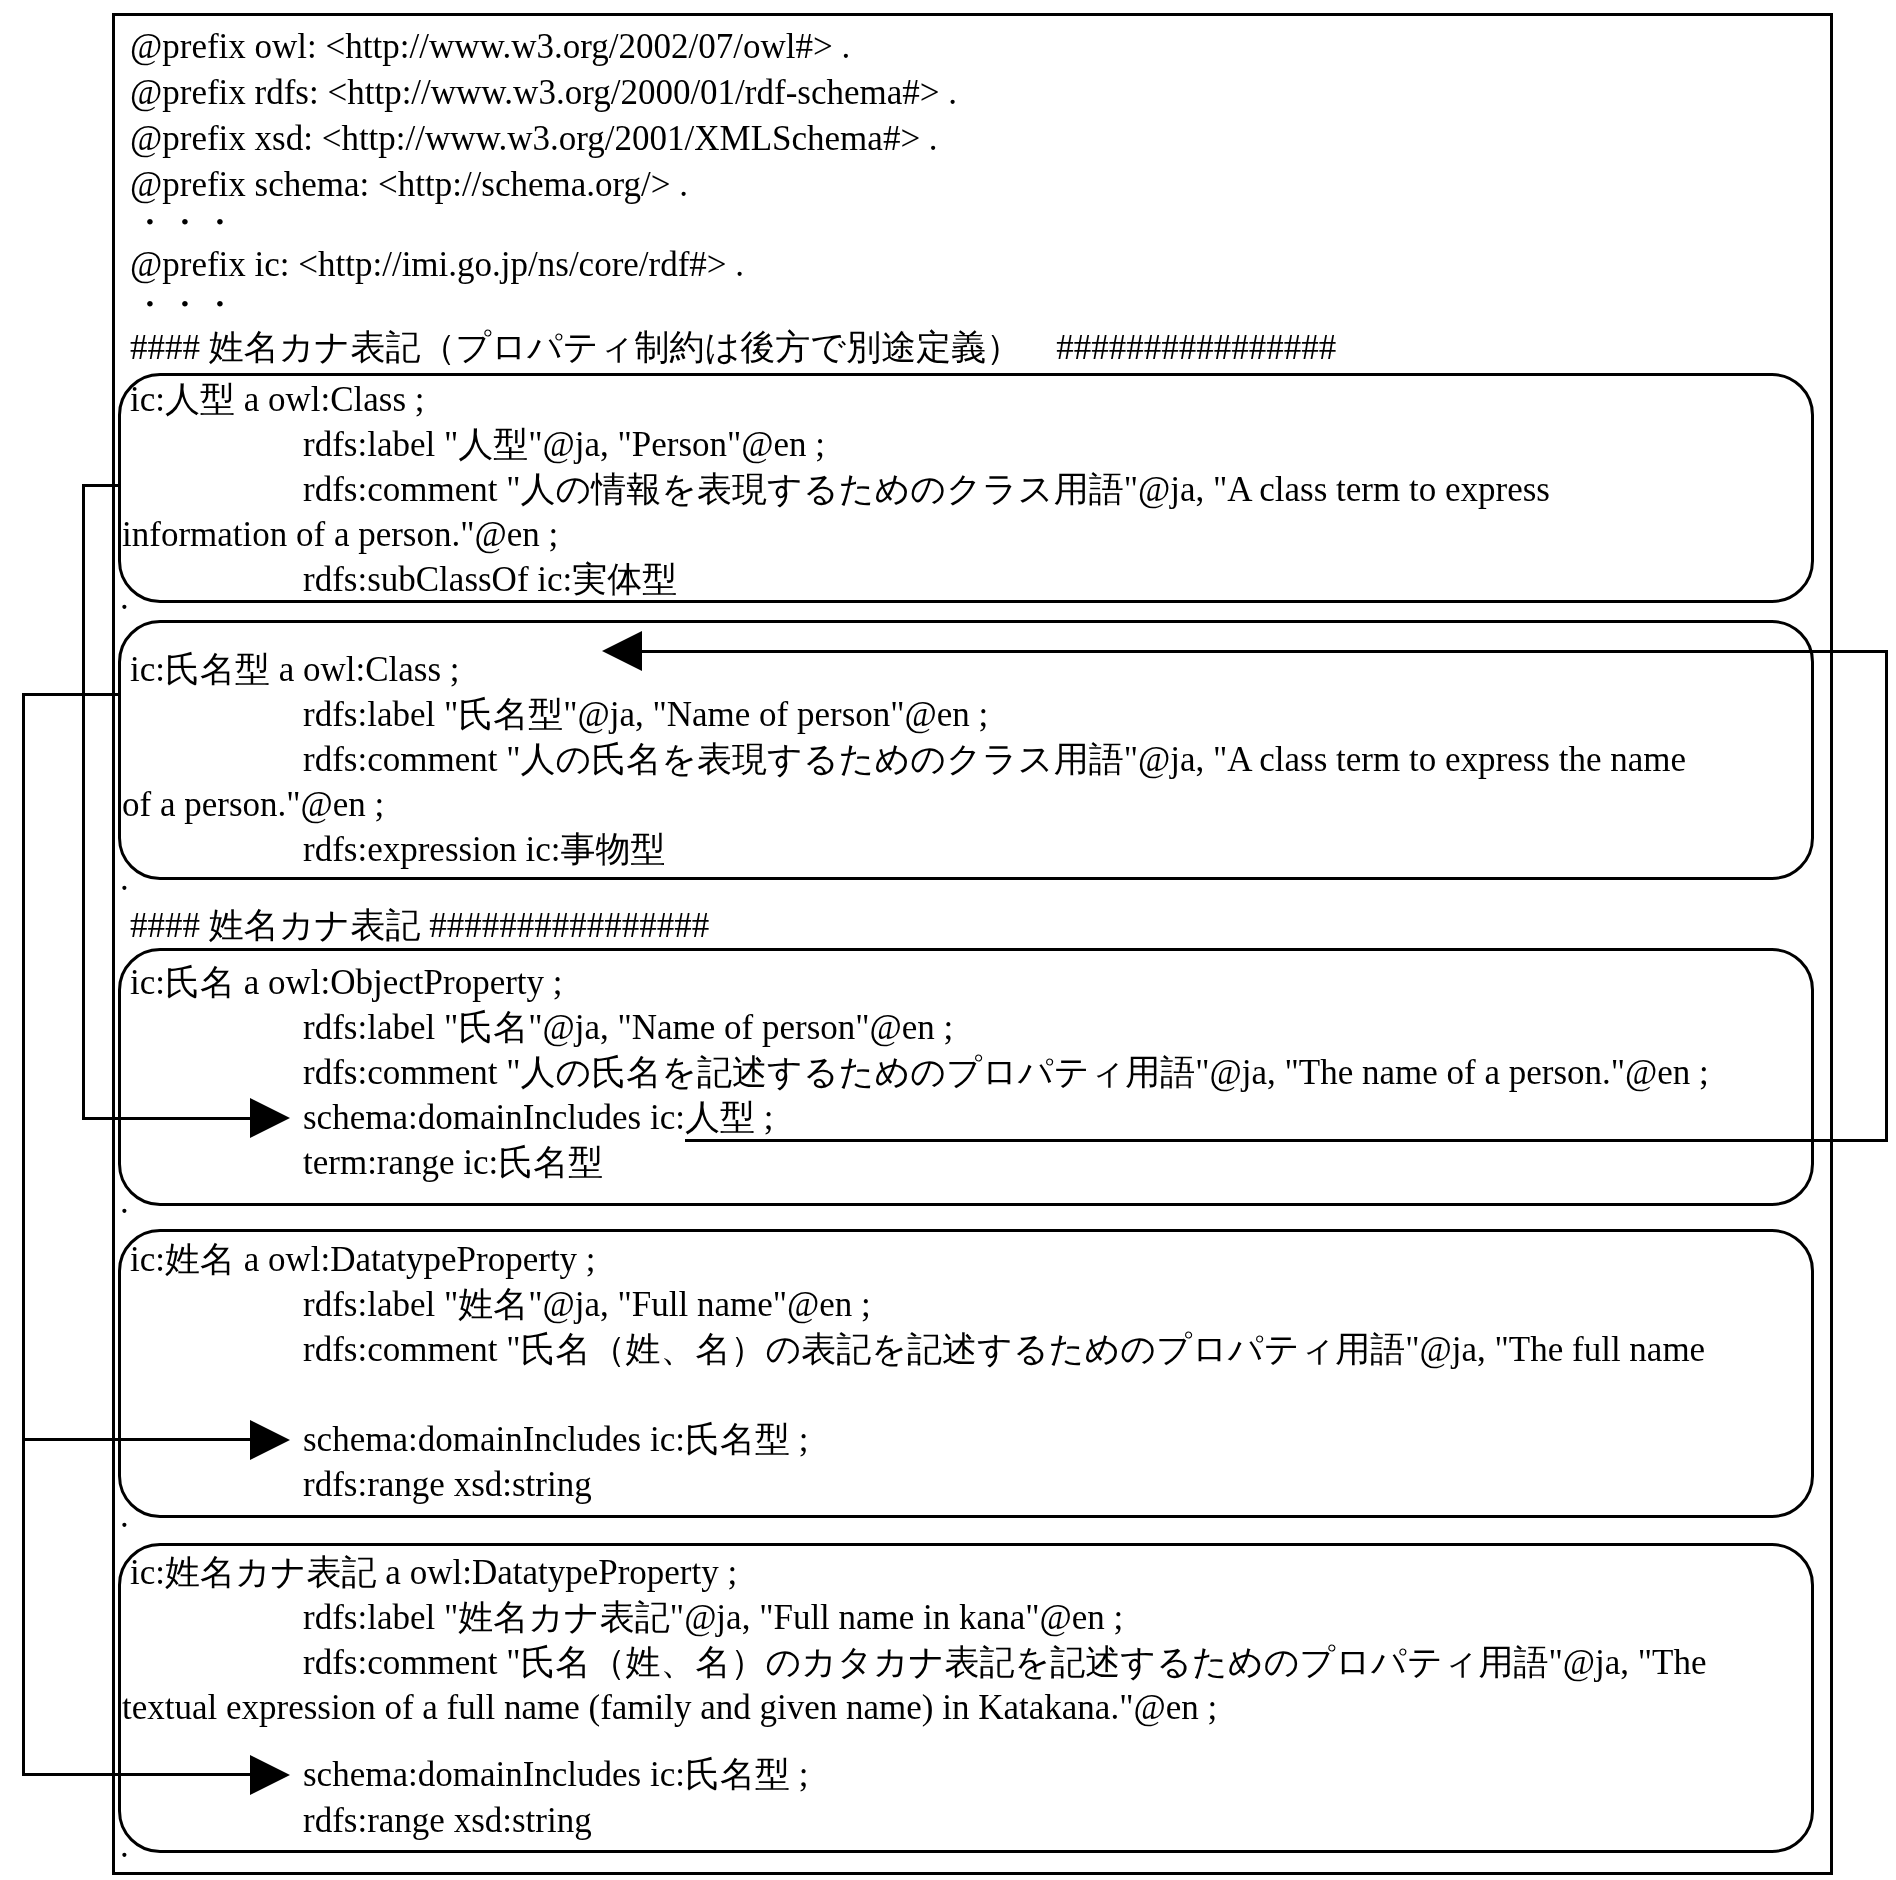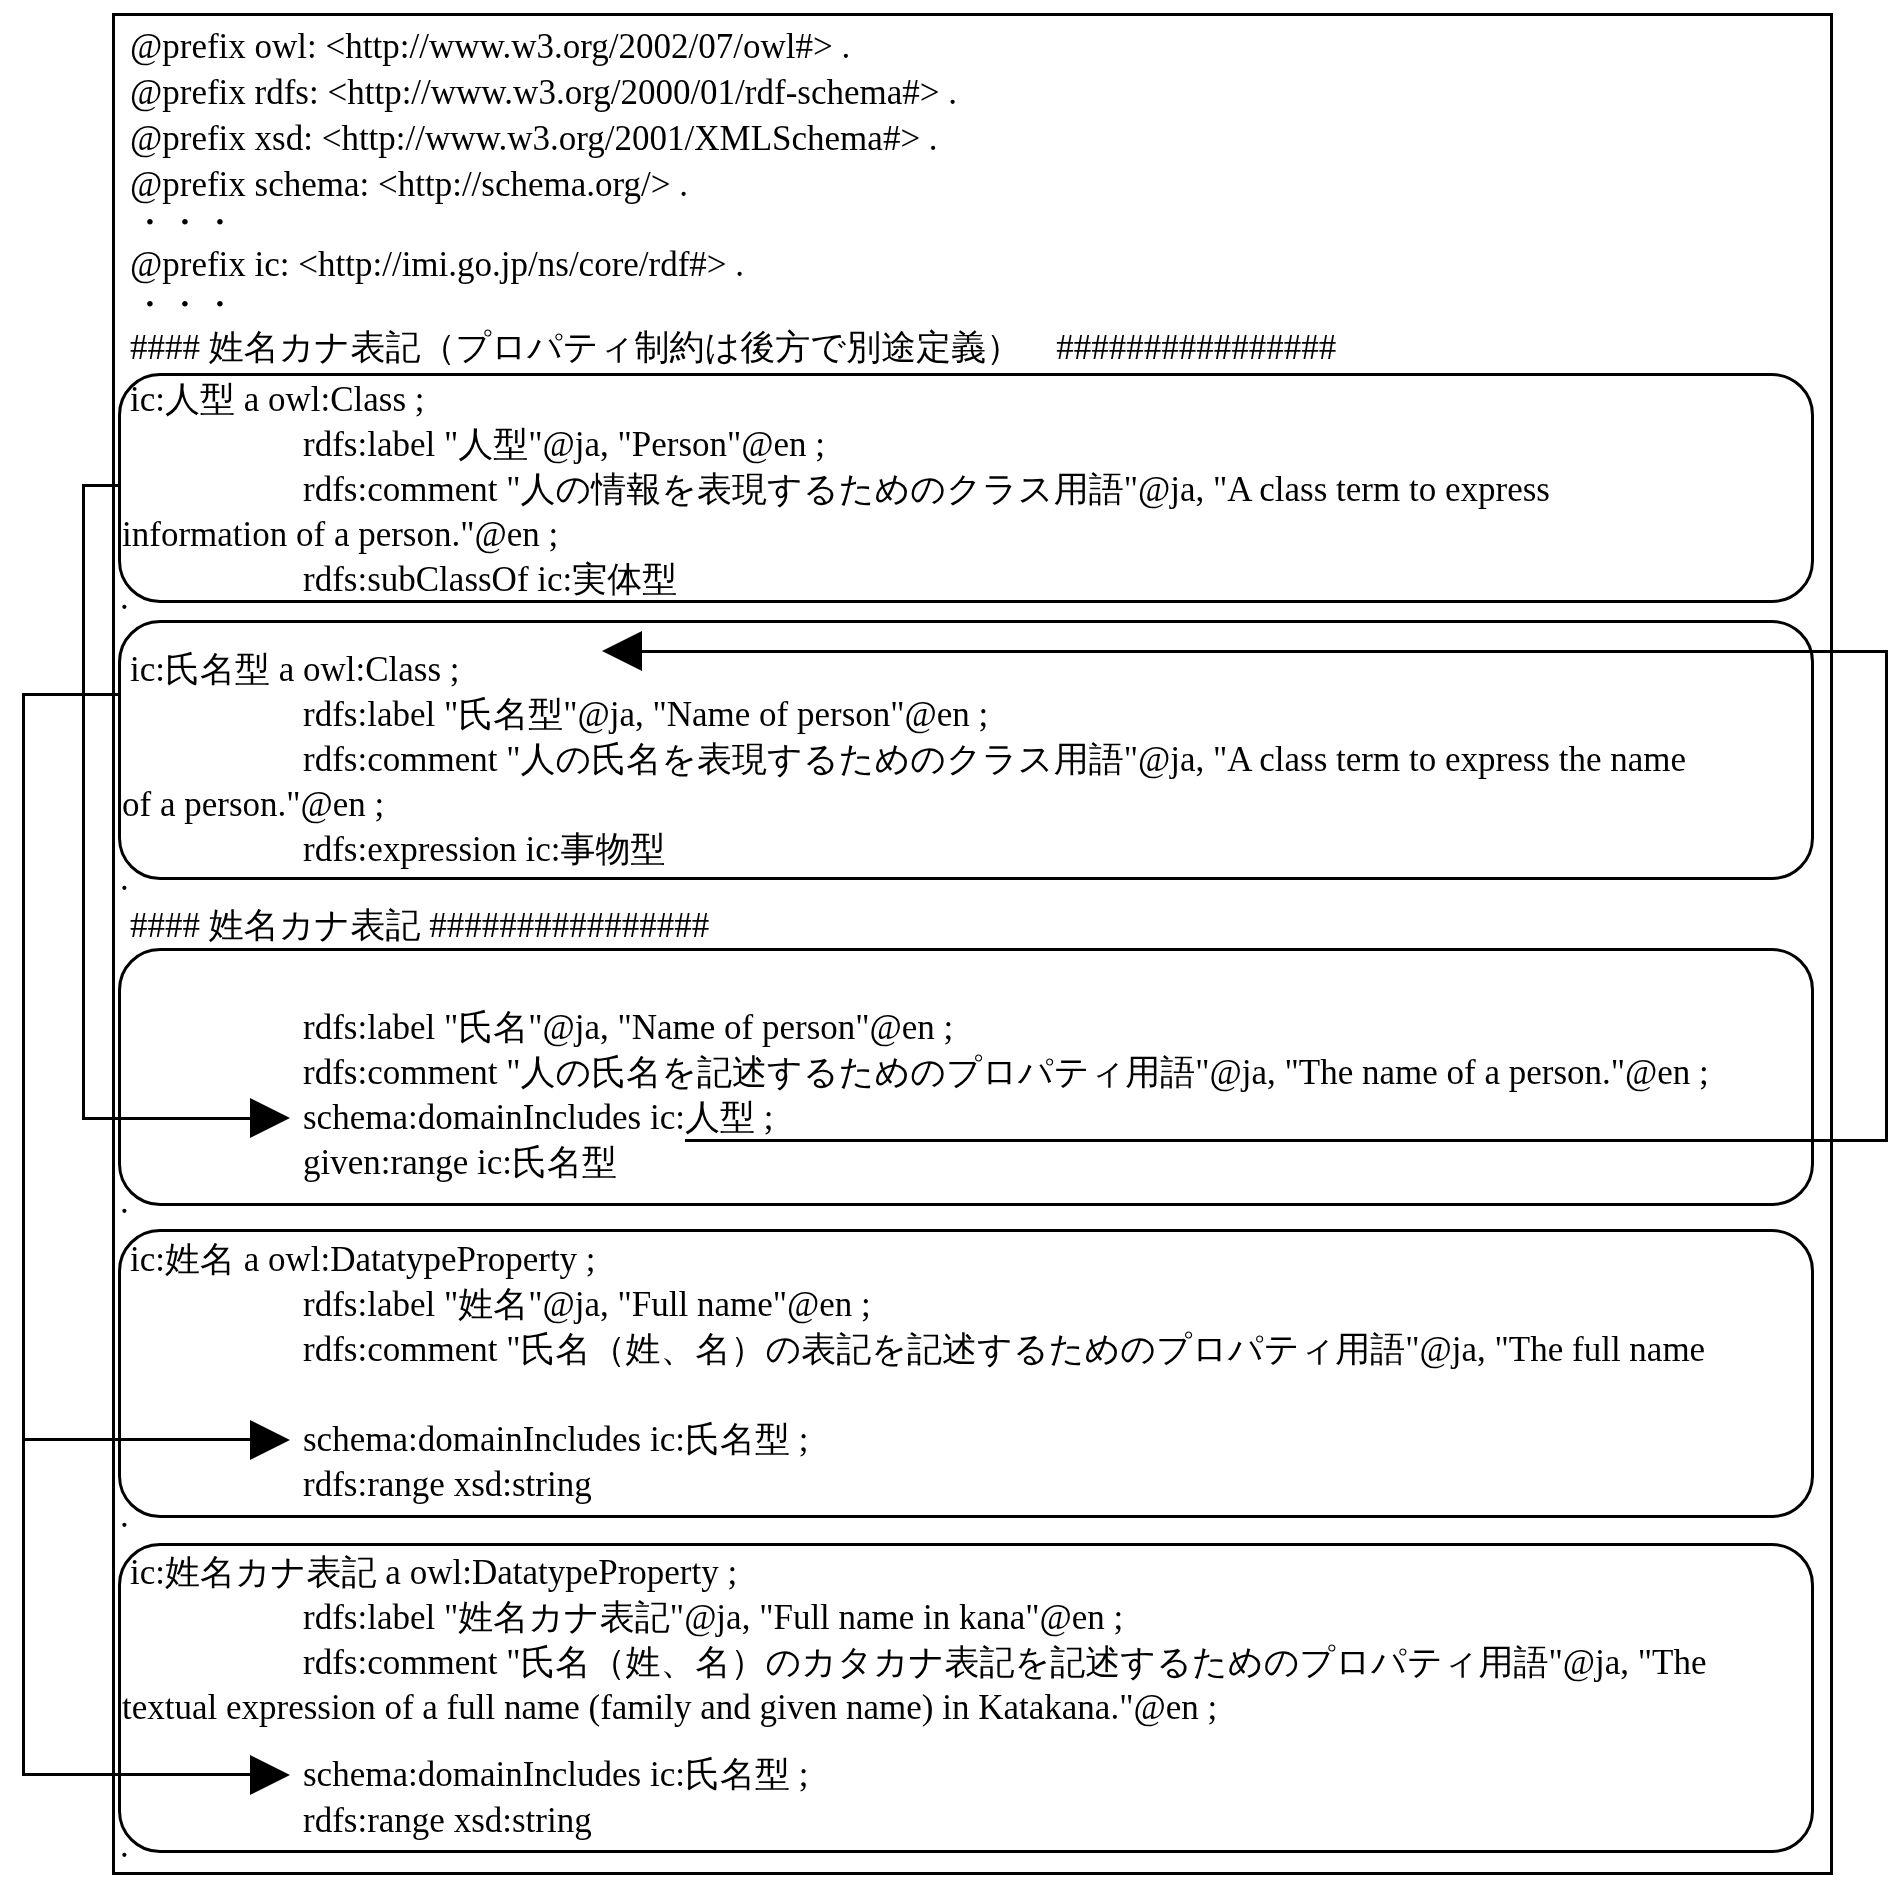--- a/index.html
+++ b/index.html
@@ -66,24 +66,25 @@
   <div class="t" style="left:130px;top:648px">ic:氏名型 a owl:Class ;</div>
   <div class="t" style="left:303px;top:693px">rdfs:label "氏名型"@ja, "Name of person"@en ;</div>
   <div class="t" style="left:303px;top:738px">rdfs:comment "人の氏名を表現するためのクラス用語"@ja, "A class term to express the name</div>
   <div class="t" style="left:122px;top:783px">of a person."@en ;</div>
   <div class="t" style="left:303px;top:828px">rdfs:expression ic:事物型</div>
   <div class="t" style="left:120px;top:857px">.</div>
 
   <div class="t" style="left:130px;top:904px">#### 姓名カナ表記 ################</div>
 
   <div class="rbox" style="top:948px;height:258px"></div>
+  <div class="t" style="left:130px;top:961px">ic:氏名 a owl:ObjectProperty ;</div>
   <div class="t" style="left:303px;top:1006px">rdfs:label "氏名"@ja, "Name of person"@en ;</div>
   <div class="t" style="left:303px;top:1051px">rdfs:comment "人の氏名を記述するためのプロパティ用語"@ja, "The name of a person."@en ;</div>
   <div class="t" style="left:303px;top:1096px">schema:domainIncludes ic:人型 ;</div>
-  <div class="t" style="left:303px;top:1141px">given:range ic:氏名型</div>
+  <div class="t" style="left:303px;top:1141px">term:range ic:氏名型</div>
   <div class="t" style="left:120px;top:1180px">.</div>
 
   <div class="rbox" style="top:1229px;height:289px"></div>
   <div class="t" style="left:130px;top:1238px">ic:姓名 a owl:DatatypeProperty ;</div>
   <div class="t" style="left:303px;top:1283px">rdfs:label "姓名"@ja, "Full name"@en ;</div>
   <div class="t" style="left:303px;top:1328px">rdfs:comment "氏名（姓、名）の表記を記述するためのプロパティ用語"@ja, "The full name</div>
   <div class="t" style="left:303px;top:1418px">schema:domainIncludes ic:氏名型 ;</div>
   <div class="t" style="left:303px;top:1463px">rdfs:range xsd:string</div>
   <div class="t" style="left:120px;top:1494px">.</div>
 

